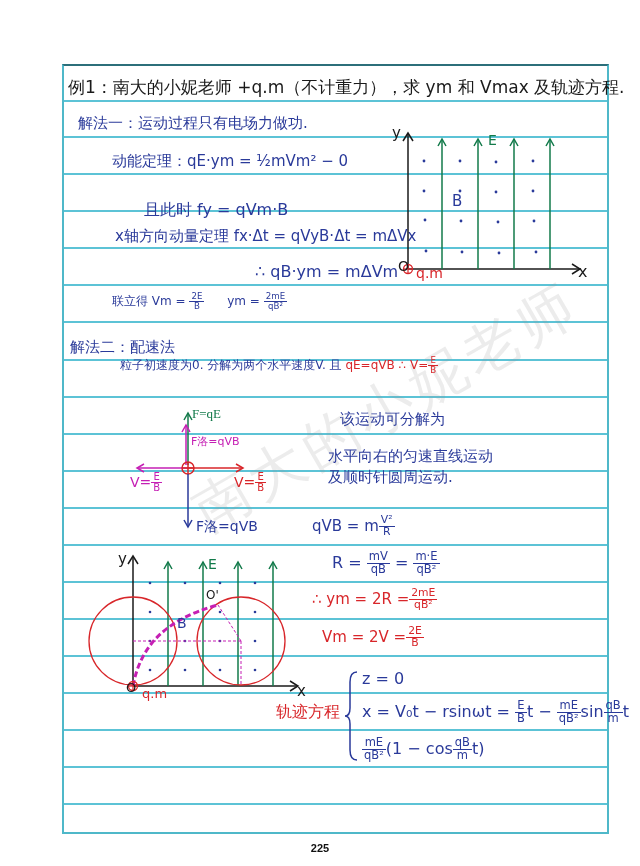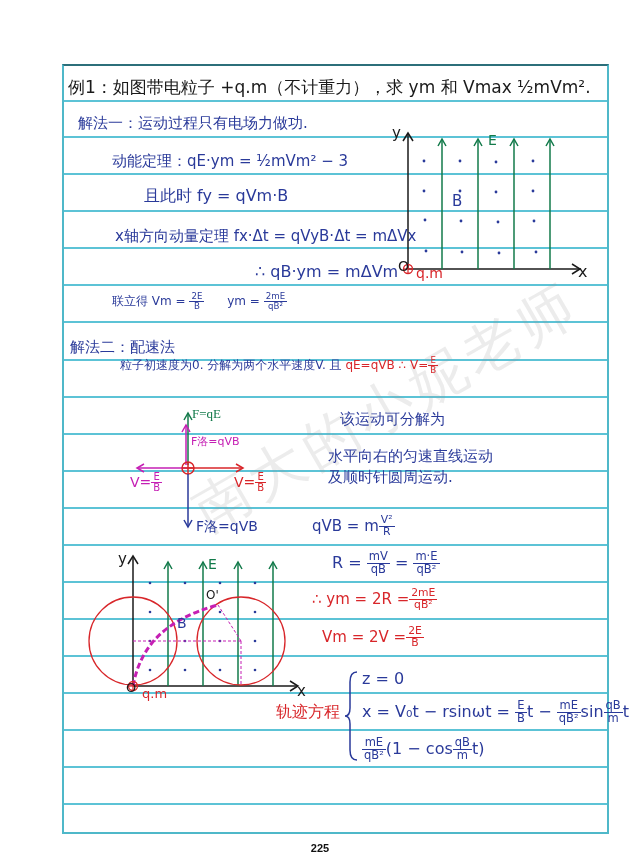--- a/index.html
+++ b/index.html
@@ -52,25 +52,25 @@
   <div class="rule" style="top:552px"></div>
   <div class="rule" style="top:589px"></div>
   <div class="rule" style="top:626px"></div>
   <div class="rule" style="top:663px"></div>
   <div class="rule" style="top:700px"></div>
   <div class="rule" style="top:737px"></div>
 </div>
 
 <div class="watermark">南大的小妮老师</div>
 
-<div class="hw black" style="left:68px; top:76px; font-size:17px;">例1：如图带电粒子 +q.m（不计重力），求 ym 和 Vmax ½mVm².</div>
+<div class="hw black" style="left:68px; top:76px; font-size:17px;">例1：南大的小妮老师 +q.m（不计重力），求 ym 和 Vmax 及轨迹方程.</div>
 
 <div class="hw blue" style="left:78px; top:114px; font-size:15px;">解法一：运动过程只有电场力做功.</div>
-<div class="hw blue" style="left:112px; top:152px; font-size:15px;">动能定理：qE·ym = ½mVm² − 3</div>
-<div class="hw blue" style="left:144px; top:186px; font-size:16px;">且此时 fy = qVm·B</div>
+<div class="hw blue" style="left:112px; top:152px; font-size:15px;">动能定理：qE·ym = ½mVm² − 0</div>
+<div class="hw blue" style="left:144px; top:200px; font-size:16px;">且此时 fy = qVm·B</div>
 <div class="hw blue" style="left:115px; top:227px; font-size:15px;">x轴方向动量定理 fx·Δt = qVyB·Δt = mΔVx</div>
 <div class="hw blue" style="left:255px; top:262px; font-size:16px;">∴ qB·ym = mΔVm</div>
 
 <div class="hw blue" style="left:112px; top:292px; font-size:12px;">
   <span>联立得</span>
   <span>Vm =</span>
   <span class="frac"><span class="num">2E</span><span class="den">B</span></span>
   &nbsp;&nbsp;&nbsp;&nbsp;
   <span>ym =</span>
   <span class="frac"><span class="num">2mE</span><span class="den">qB²</span></span>

